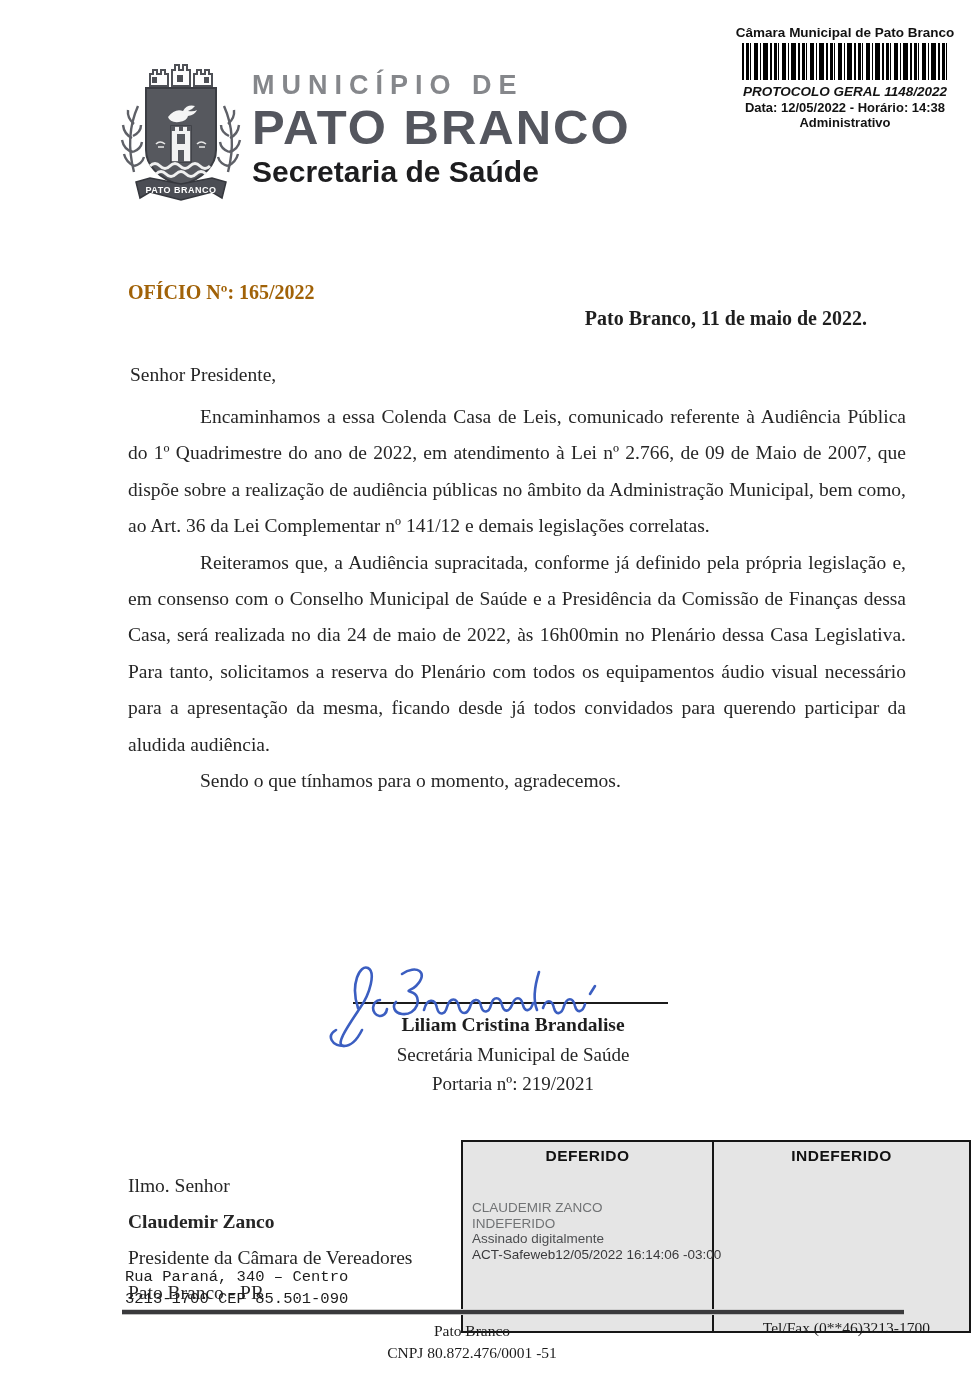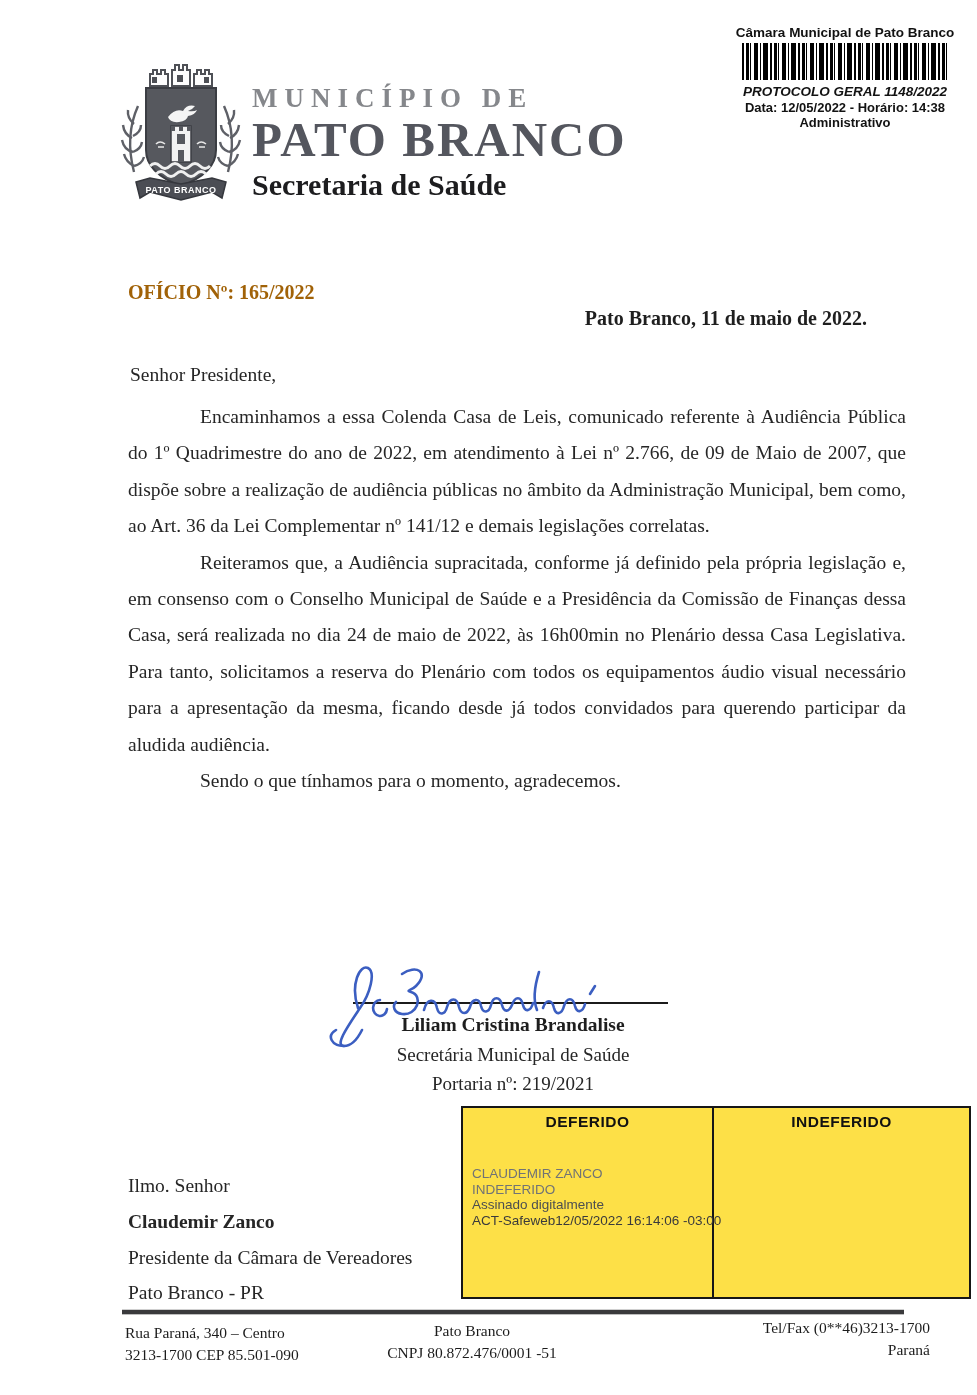--- a/index.html
+++ b/index.html
@@ -4,21 +4,21 @@
 <style>
   html,body{margin:0;padding:0;background:#e8e8e8;}
   #page{
     position:relative;width:977px;height:1395px;background:#ffffff;
     font-family:"Liberation Serif","DejaVu Serif",serif;color:#262626;
     overflow:hidden;margin:0 auto;
   }
   .abs{position:absolute;}
   
   #crest{left:120px;top:54px;width:122px;height:152px;}
-  #org-block{left:252px;top:83px;font-family:Liberation Serif, serif;}
+  #org-block{left:252px;top:70px;font-family:Liberation Sans, sans-serif;}
   #org-line1{font-size:27px;font-weight:bold;letter-spacing:7px;color:#85878b;}
   #org-line2{font-size:49px;font-weight:bold;letter-spacing:2px;color:#54565e;margin-top:1px;line-height:50px;}
   #org-line3{font-size:30px;font-weight:bold;color:#1d1d1f;margin-top:3px;}
   
   #protocol{left:720px;top:25px;width:250px;text-align:center;
     font-family:"Liberation Sans","DejaVu Sans",sans-serif;font-weight:bold;color:#121212;}
   #protocol .t{font-size:13.5px;}
   #barcode{width:206px;height:37px;margin:3px auto 4px auto;
     background:repeating-linear-gradient(90deg,#000 0 2px,#fff 2px 4px,#000 4px 7px,#fff 7px 8px,#000 8px 9px,#fff 9px 12px,#000 12px 16px,#fff 16px 18px,#000 18px 19px,#fff 19px 21px,#000 21px 26px,#fff 26px 28px);}
   #protocol .l1{font-size:13.5px;line-height:16px;font-style:italic;}
@@ -30,38 +30,38 @@
   #salutation{left:130px;top:364px;font-size:19.5px;}
   #body{left:128px;top:399px;width:778px;font-size:19.5px;line-height:36.4px;text-align:justify;}
   #body p{margin:0;text-indent:72px;}
   
   #sig-line{left:353px;top:985px;width:315px;height:17px;border-bottom:2px solid #1b1b1b;}
   #sig-ink{left:328px;top:950px;width:300px;height:100px;}
   #sig-name{left:333px;top:1014px;width:360px;text-align:center;font-size:19.5px;font-weight:bold;color:#1e1e1e;}
   #sig-role{left:333px;top:1044px;width:360px;text-align:center;font-size:19px;}
   #sig-port{left:333px;top:1073px;width:360px;text-align:center;font-size:19px;}
   
-  #dtable{left:461px;top:1106px;width:506px;height:189px;border:2px solid #161616;display:flex;background:#fde047;}
+  #dtable{left:461px;top:1140px;width:506px;height:189px;border:2px solid #161616;display:flex;background:#e5e5e5;}
   .dcell{position:relative;height:100%;}
   #dcell-left{width:249px;border-right:2px solid #161616;}
   #dcell-right{flex:1;}
   .dhead{margin-top:5px;text-align:center;font-family:"Liberation Sans","DejaVu Sans",sans-serif;
     font-weight:bold;font-size:15.5px;letter-spacing:.5px;color:#111;}
   #stamp{position:absolute;left:9px;top:58px;font-family:"Liberation Sans","DejaVu Sans",sans-serif;
     font-size:13.5px;line-height:15.5px;white-space:nowrap;z-index:2;}
   #stamp .s1,#stamp .s2{color:#717375;}
   #stamp .s3{color:#4c4e50;}
   #stamp .s4{color:#3a3a3c;}
   
   #recipient{left:128px;top:1168px;font-size:19.5px;line-height:35.8px;}
   #recipient .b{font-weight:bold;}
   
   #footer-sep{left:122px;top:1310px;width:782px;height:4px;background:#3a3a3c;box-shadow:0 1px 0 #bdbdbd, 0 -1px 0 #cfcfcf;}
   .fcol{font-size:15.5px;line-height:22px;color:#1c1c1c;}
-  #f-left{left:125px;top:1322px;}
+  #f-left{left:125px;top:1266px;font-family:Liberation Mono, monospace;}
   #f-center{left:322px;top:1320px;width:300px;text-align:center;}
   #f-right{left:668px;top:1317px;width:262px;text-align:right;}
 </style>
 </head>
 <body>
 
 <div id="page">
 
   <svg id="crest" class="abs" viewBox="0 0 122 152" xmlns="http://www.w3.org/2000/svg">
 
@@ -176,16 +176,15 @@
   <div id="f-left" class="abs fcol">
     <div>Rua Paraná, 340 – Centro</div>
     <div>3213-1700 CEP 85.501-090</div>
   </div>
   <div id="f-center" class="abs fcol">
     <div>Pato Branco</div>
     <div>CNPJ 80.872.476/0001 -51</div>
   </div>
   <div id="f-right" class="abs fcol">
     <div>Tel/Fax (0**46)3213-1700</div>
-    <div>Paraná</div>
   </div>
 
 </div>
 
 </body></html>

